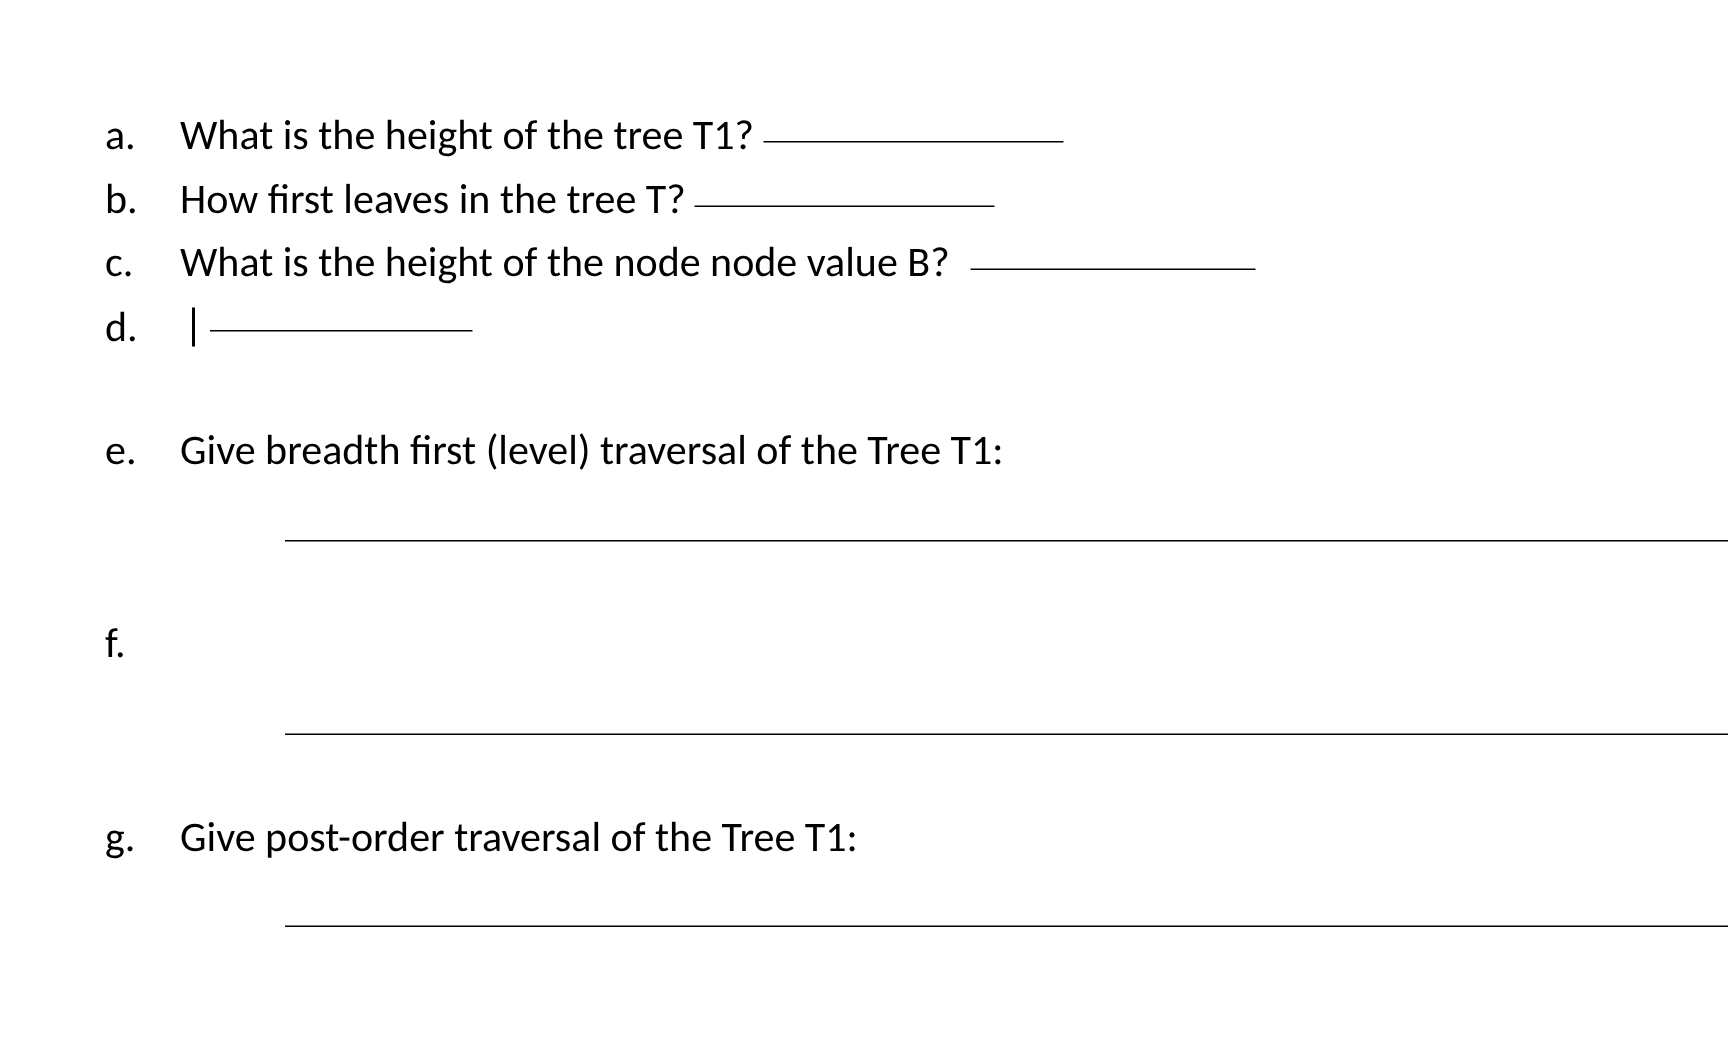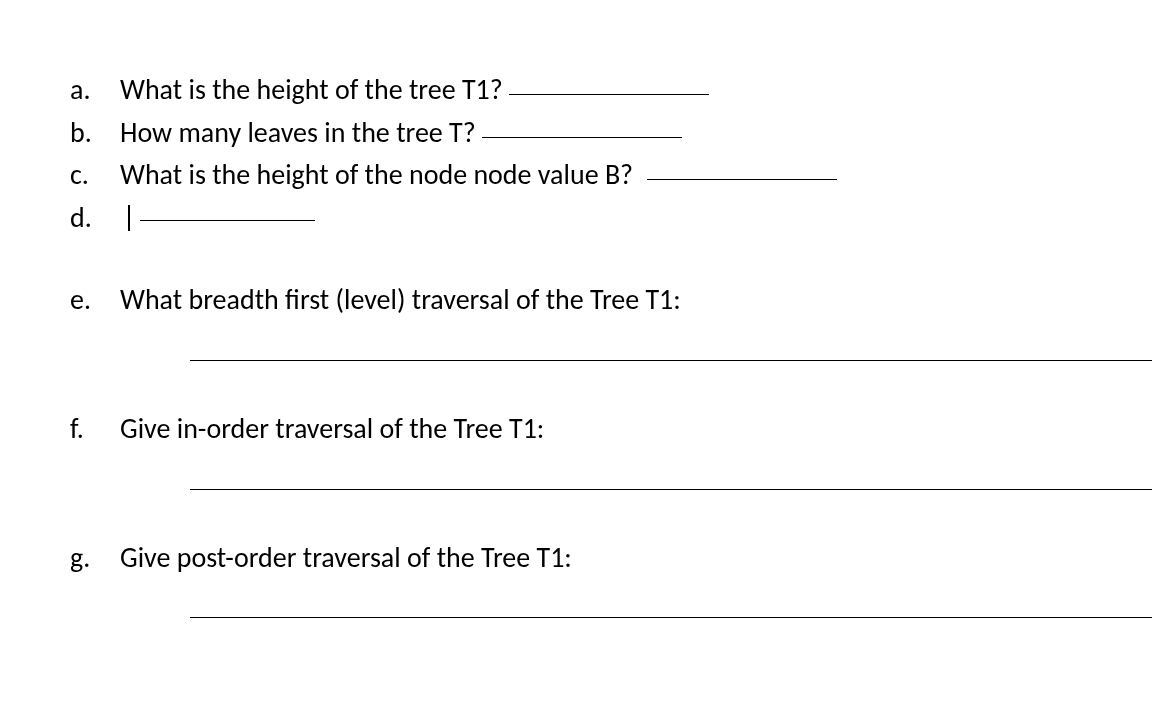--- a/index.html
+++ b/index.html
@@ -92,21 +92,21 @@
   <span class="label">a.</span>
   <span class="content">
     <span class="qtext">What is the height of the tree T1?</span>
     <span class="blank-short"></span>
   </span>
 </div>
 
 <div class="item">
   <span class="label">b.</span>
   <span class="content">
-    <span class="qtext">How many leaves in the tree T?</span>
+    <span class="qtext">How first leaves in the tree T?</span>
     <span class="blank-short"></span>
   </span>
 </div>
 
 <div class="item">
   <span class="label">c.</span>
   <span class="content">
     <span class="qtext">What is the height of the node node value B?</span>
     <span class="blank-after-b1"></span>
   </span>
@@ -118,34 +118,31 @@
     <span class="vline"></span>
     <span class="blank-after-b2"></span>
   </span>
 </div>
 
 <div class="spacer"></div>
 
 <div class="item">
   <span class="label">e.</span>
   <span class="content">
-    <span class="qtext">What breadth first (level) traversal of the Tree T1:</span>
+    <span class="qtext">Give breadth first (level) traversal of the Tree T1:</span>
   </span>
 </div>
 <div class="long-blank-wrap">
   <span class="long-blank"></span>
 </div>
 
 <div class="spacer"></div>
 
 <div class="item">
   <span class="label">f.</span>
-  <span class="content">
-    <span class="qtext">Give in-order traversal of the Tree T1:</span>
-  </span>
 </div>
 <div class="long-blank-wrap">
   <span class="long-blank"></span>
 </div>
 
 <div class="spacer"></div>
 
 <div class="item">
   <span class="label">g.</span>
   <span class="content">

